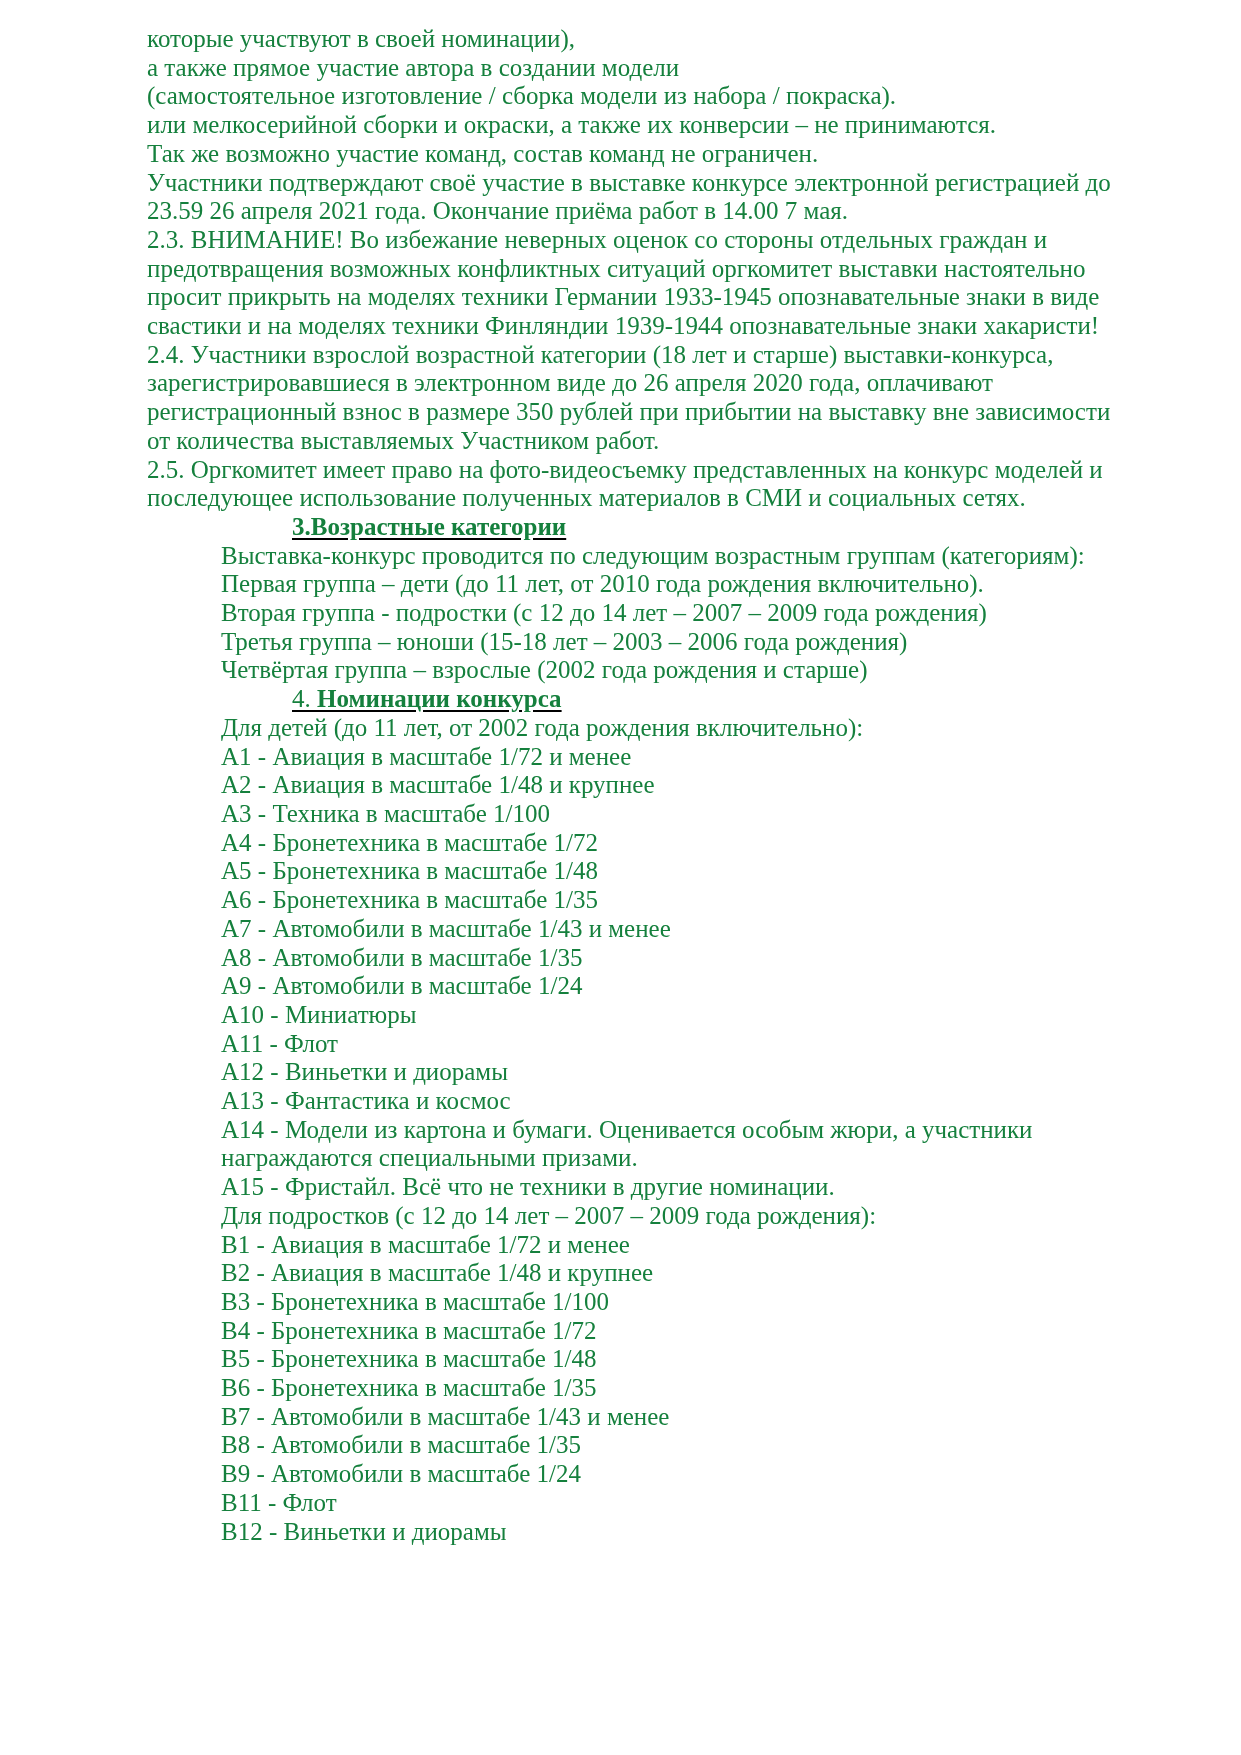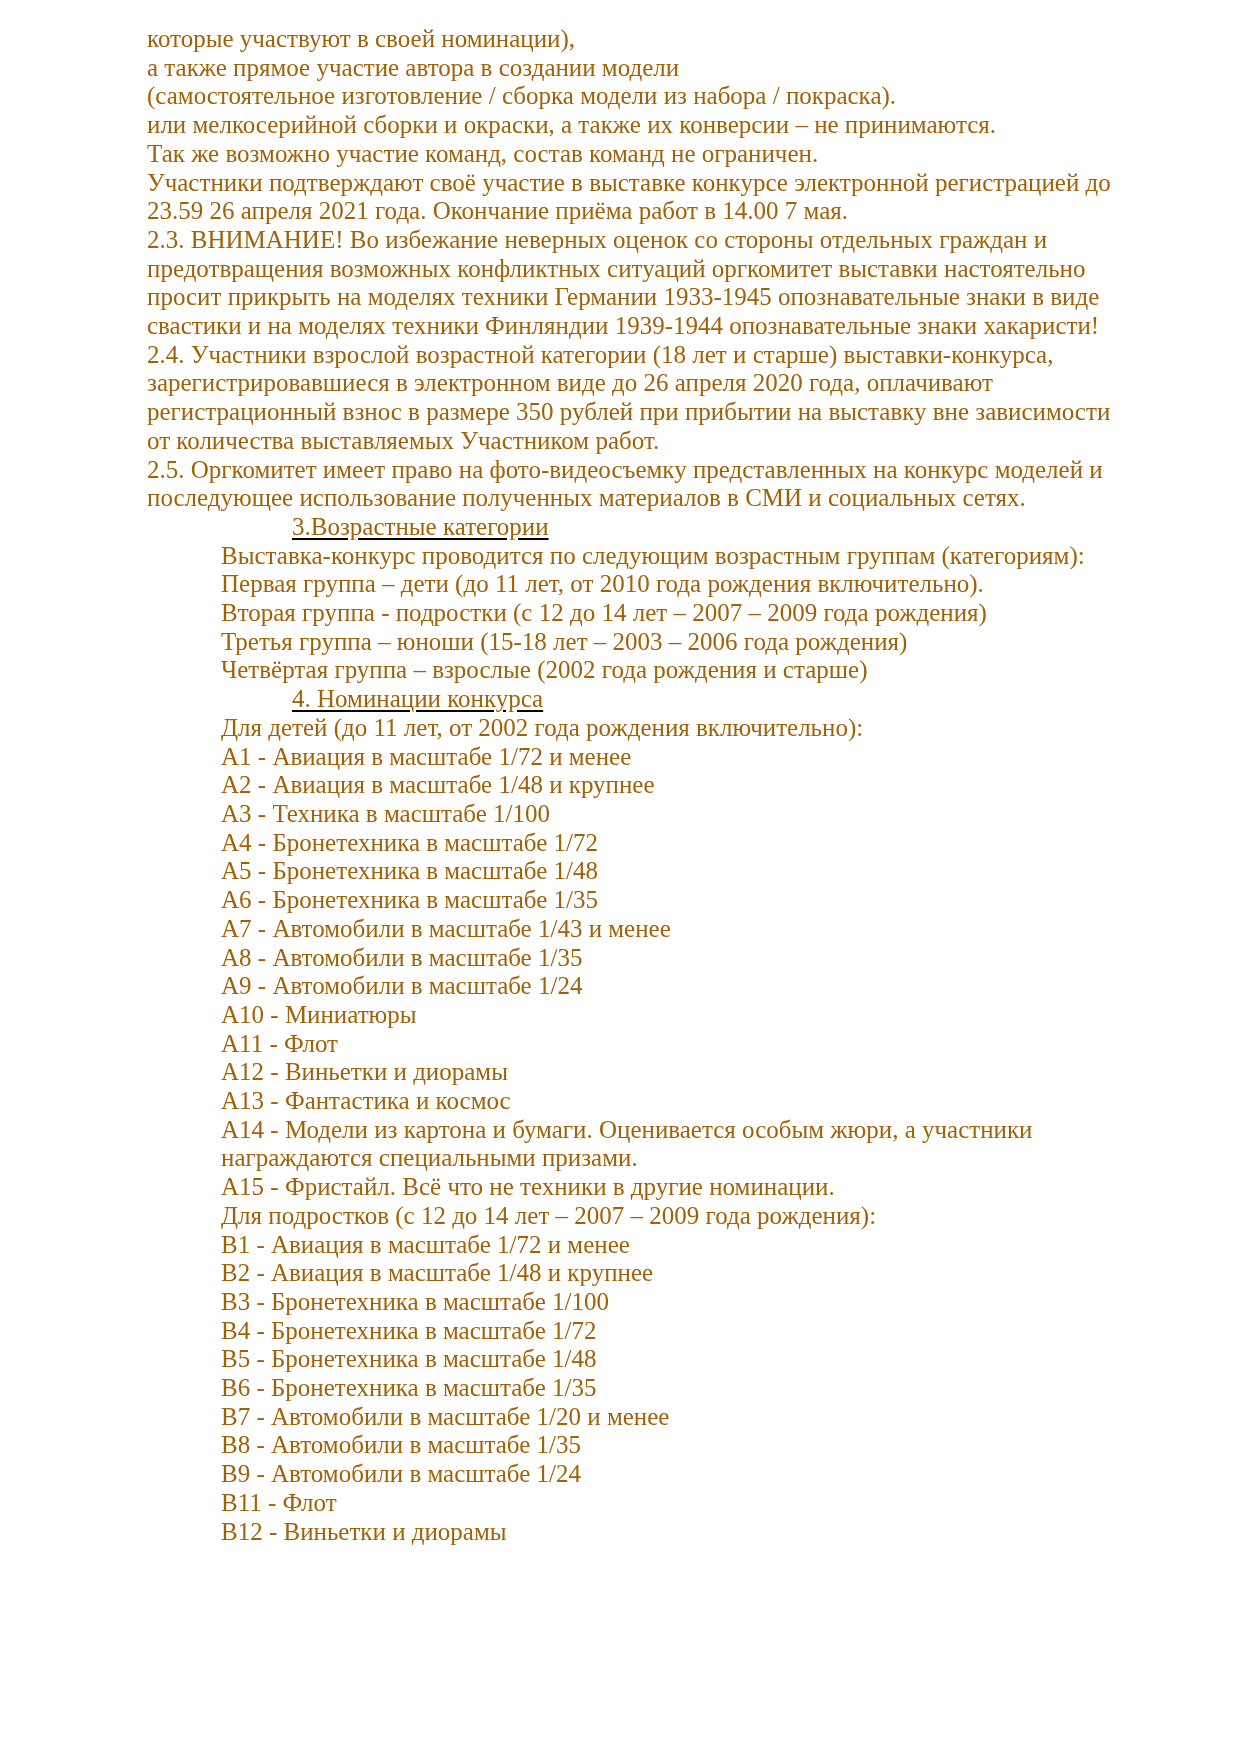--- a/index.html
+++ b/index.html
@@ -10,36 +10,36 @@
   }
   .page {
     position: relative;
     width: 1241px;
     height: 1755px;
     background: #ffffff;
     overflow: hidden;
     font-family: "Liberation Serif", "DejaVu Serif", serif;
     font-size: 25px;
     line-height: 28.7px;
-    color: #a16207;
+    color: #15803d;
   }
   .content {
     position: absolute;
     top: 25px;
     left: 147px;
     right: 20px;
   }
   .line {
     white-space: nowrap;
     min-height: 28.7px;
   }
   .indent-0 { padding-left: 0; }
   .indent-1 { padding-left: 74px; }
   .indent-2 { padding-left: 145px; }
-  .bold { font-weight: normal; margin-top: 32px; }
+  .bold { font-weight: bold; margin-top: 32px; }
   .underline {
     text-decoration: underline;
     text-decoration-color: #000000;
     text-underline-offset: 3px;
   }
 </style>
 </head>
 <body>
 
 <div class="page">
@@ -85,19 +85,19 @@
       <div class="line indent-1">А14 - Модели из картона и бумаги. Оценивается особым жюри, а участники</div>
       <div class="line indent-1">награждаются специальными призами.</div>
       <div class="line indent-1">А15 - Фристайл. Всё что не техники в другие номинации.</div>
       <div class="line indent-1">Для подростков (с 12 до 14 лет – 2007 – 2009 года рождения):</div>
       <div class="line indent-1">В1 - Авиация в масштабе 1/72 и менее</div>
       <div class="line indent-1">В2 - Авиация в масштабе 1/48 и крупнее</div>
       <div class="line indent-1">В3 - Бронетехника в масштабе 1/100</div>
       <div class="line indent-1">В4 - Бронетехника в масштабе 1/72</div>
       <div class="line indent-1">В5 - Бронетехника в масштабе 1/48</div>
       <div class="line indent-1">В6 - Бронетехника в масштабе 1/35</div>
-      <div class="line indent-1">В7 - Автомобили в масштабе 1/20 и менее</div>
+      <div class="line indent-1">В7 - Автомобили в масштабе 1/43 и менее</div>
       <div class="line indent-1">В8 - Автомобили в масштабе 1/35</div>
       <div class="line indent-1">В9 - Автомобили в масштабе 1/24</div>
       <div class="line indent-1">В11 - Флот</div>
       <div class="line indent-1">В12 - Виньетки и диорамы</div>
     </div>
 </div>
 
 </body></html>

